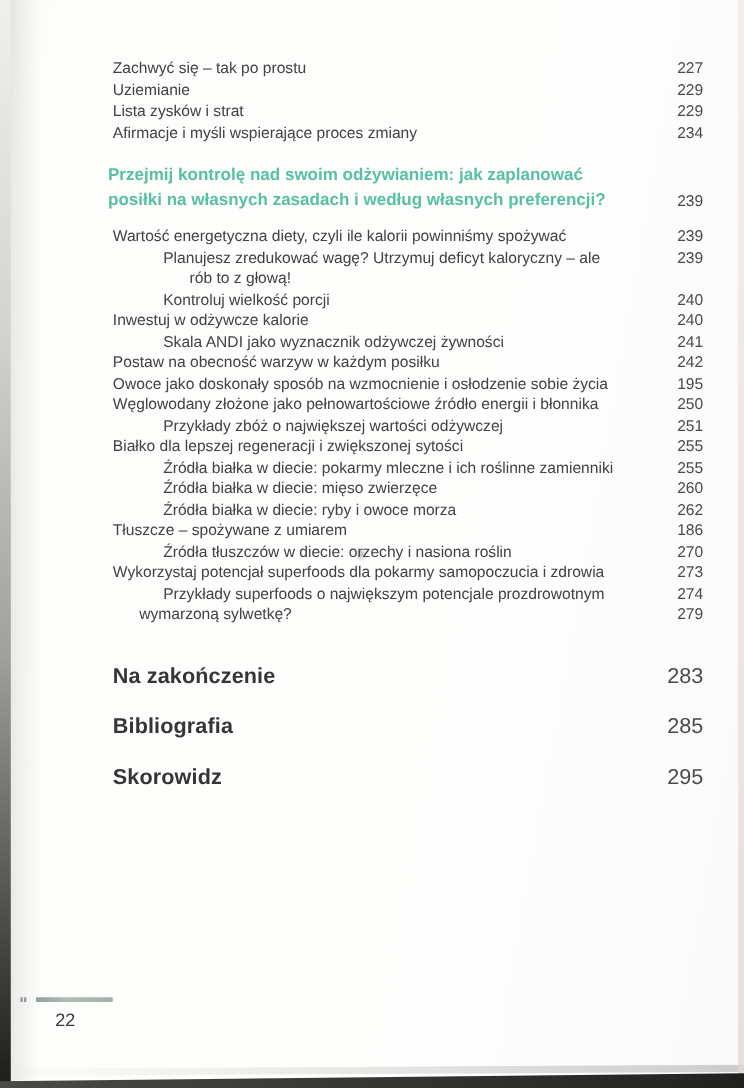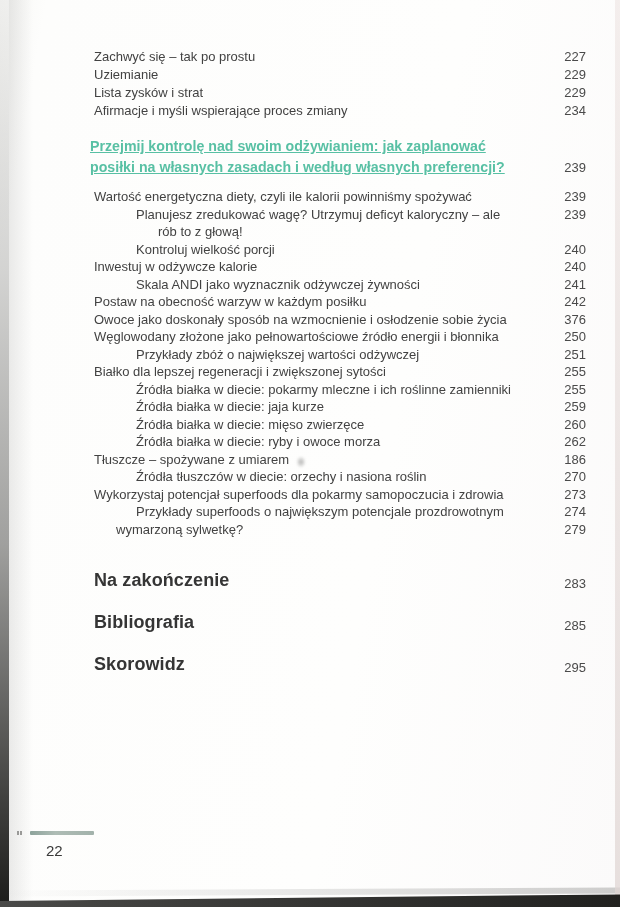--- a/index.html
+++ b/index.html
@@ -65,34 +65,34 @@
     flex: 0 0 auto; margin-left: 10px; color: #4a4a4a;
     min-width: 26px; text-align: right;
   }
 
   .section-heading {
     display: flex; justify-content: space-between; align-items: flex-end;
     margin: 16px 0 10px -4px;
     color: #58c0a4; font-weight: bold;
     font-size: 14.2px; line-height: 21px;
   }
-  .section-heading .lbl { flex: 0 1 auto; max-width: 452px; text-decoration: underline; }
+  .section-heading .lbl { flex: 0 1 auto; max-width: 452px; }
   .section-heading .l1, .section-heading .l2 { display: block; }
   .section-heading .pg {
     flex: 0 0 auto; margin-left: 10px; color: #4a4a4a;
     font-weight: normal; font-size: 13px; min-width: 26px; text-align: right;
   }
 
   .back-matter { margin-top: 32px; }
   .bm-row {
     display: flex; justify-content: space-between; align-items: flex-end;
     margin-bottom: 21px;
   }
   .bm-row .lbl { font-weight: bold; font-size: 18px; color: #353535; letter-spacing: 0.1px; }
-  .bm-row .pg { font-size: 13px; color: #4a4a4a; min-width: 26px; text-align: right; }
+  .bm-row .pg { font-size: 18px; color: #4a4a4a; min-width: 26px; text-align: right; }
 
   
   .footer-bar {
     position: absolute; left: 30px; top: 831px; width: 64px; height: 4px;
     background: linear-gradient(to right, #8da39b, #aebcb5 40%, #a2b2ab);
     border-radius: 1px;
   }
   .print-mark { position: absolute; left: 17px; top: 831px; width: 9px; height: 4px; }
   .print-mark i {
     display: inline-block; width: 2px; height: 4px; margin-right: 1px;
@@ -182,21 +182,21 @@
           <div class="toc-row lvl1">
             <span class="lbl">
               <span class="l1">Postaw na obecność warzyw w każdym posiłku</span>
             </span>
             <span class="pg">242</span>
           </div>
           <div class="toc-row lvl1">
             <span class="lbl">
               <span class="l1">Owoce jako doskonały sposób na wzmocnienie i osłodzenie sobie życia</span>
             </span>
-            <span class="pg">376</span>
+            <span class="pg">195</span>
           </div>
           <div class="toc-row lvl1">
             <span class="lbl">
               <span class="l1">Węglowodany złożone jako pełnowartościowe źródło energii i błonnika</span>
             </span>
             <span class="pg">250</span>
           </div>
           <div class="toc-row lvl2">
             <span class="lbl">
               <span class="l1">Przykłady zbóż o największej wartości odżywczej</span>
@@ -207,26 +207,20 @@
             <span class="lbl">
               <span class="l1">Białko dla lepszej regeneracji i zwiększonej sytości</span>
             </span>
             <span class="pg">255</span>
           </div>
           <div class="toc-row lvl2">
             <span class="lbl">
               <span class="l1">Źródła białka w diecie: pokarmy mleczne i ich roślinne zamienniki</span>
             </span>
             <span class="pg">255</span>
-          </div>
-          <div class="toc-row lvl2">
-            <span class="lbl">
-              <span class="l1">Źródła białka w diecie: jaja kurze</span>
-            </span>
-            <span class="pg">259</span>
           </div>
           <div class="toc-row lvl2">
             <span class="lbl">
               <span class="l1">Źródła białka w diecie: mięso zwierzęce</span>
             </span>
             <span class="pg">260</span>
           </div>
           <div class="toc-row lvl2">
             <span class="lbl">
               <span class="l1">Źródła białka w diecie: ryby i owoce morza</span>

